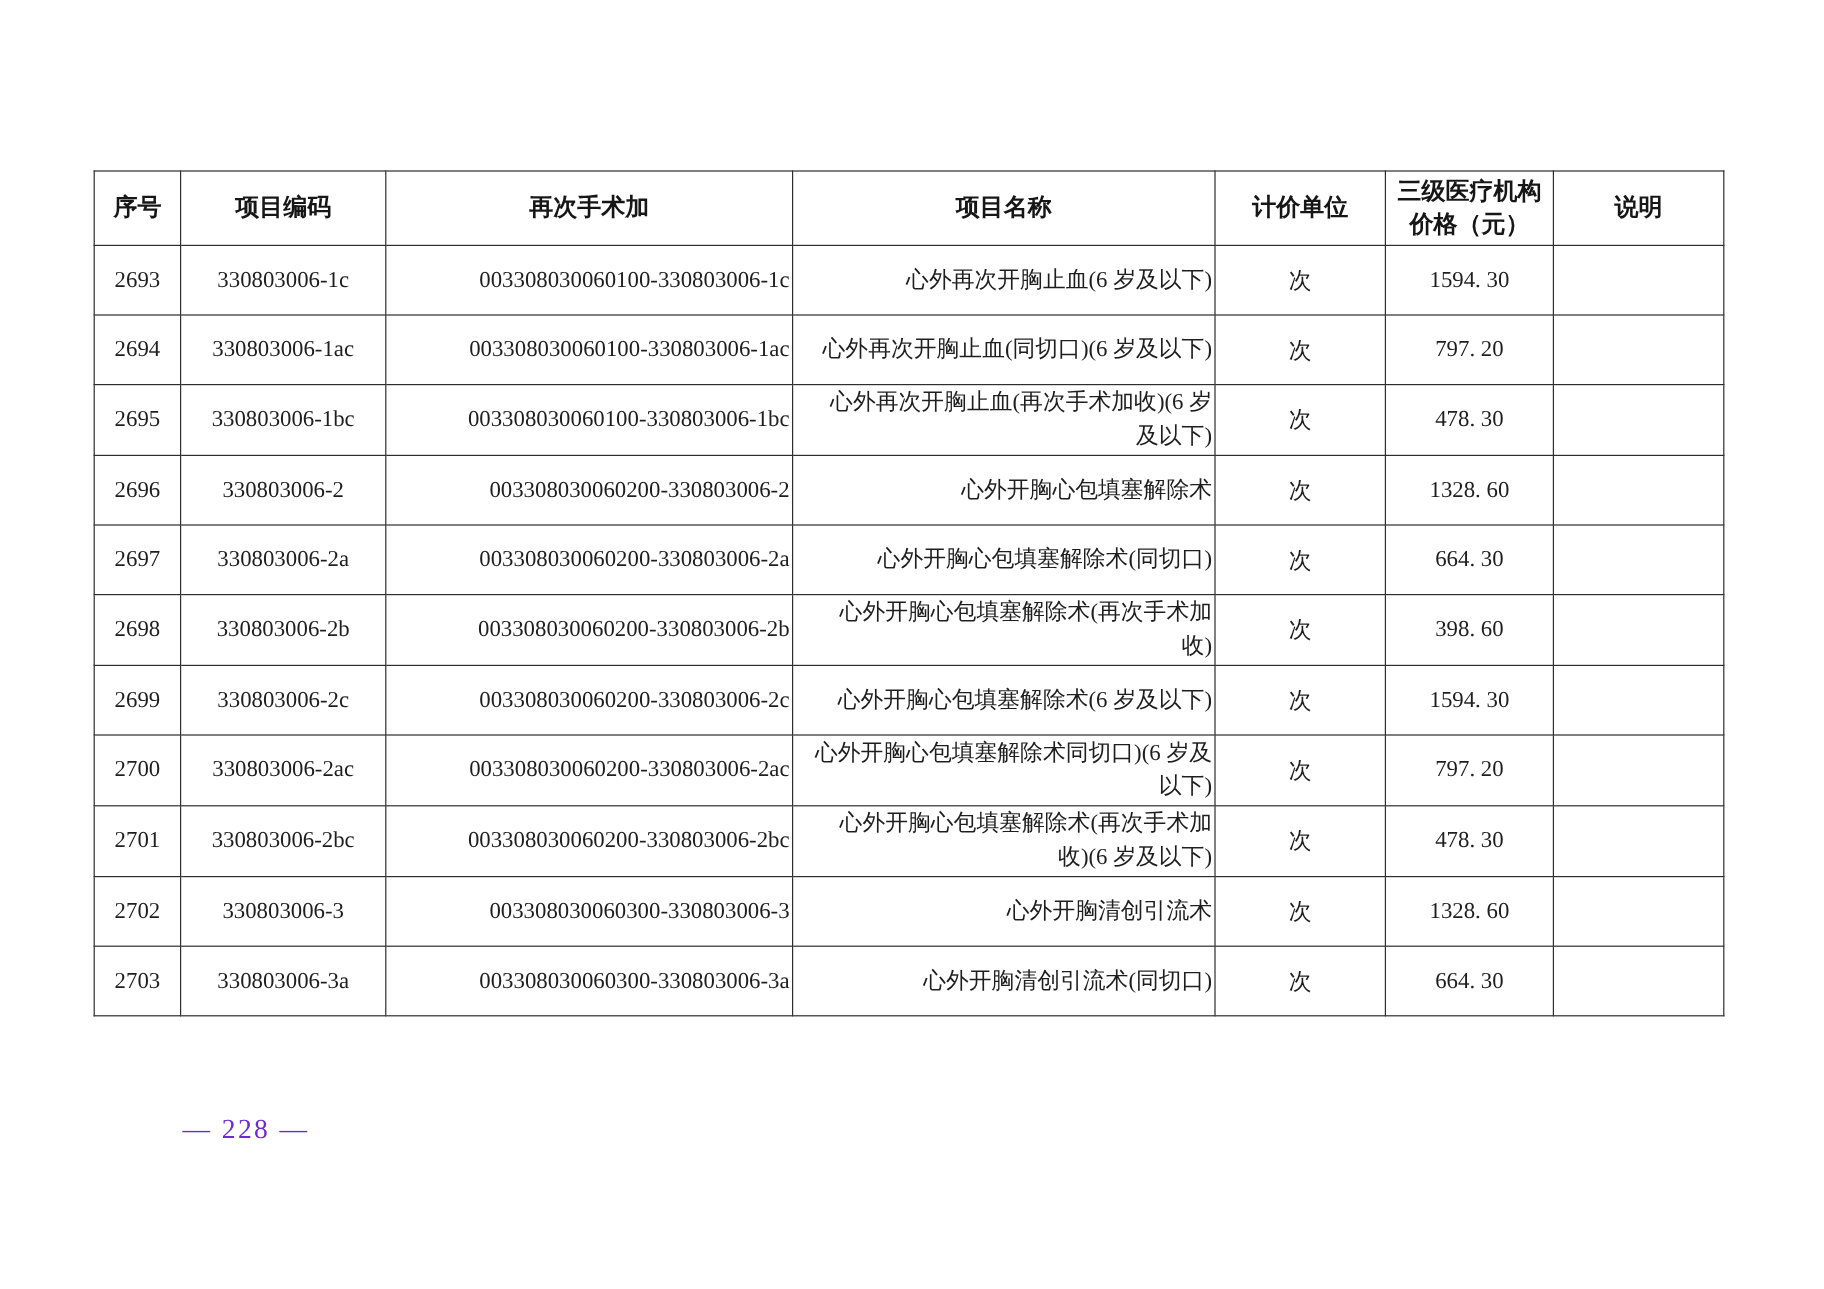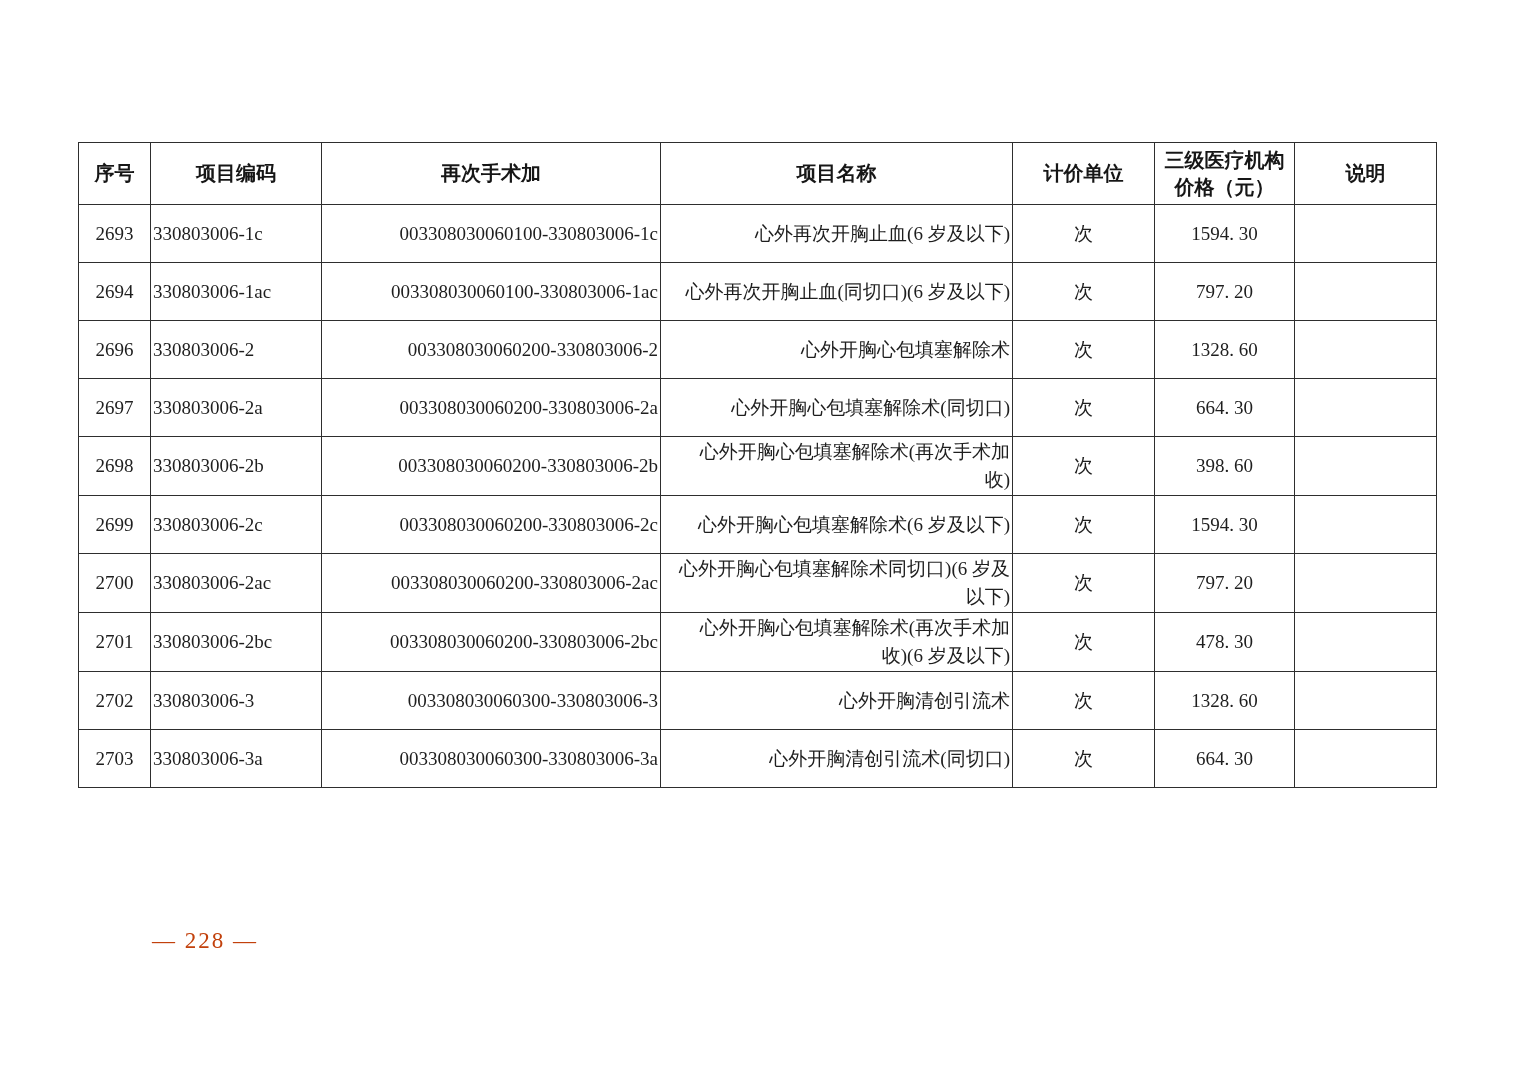--- a/index.html
+++ b/index.html
@@ -42,40 +42,40 @@
     line-height: 1.35;
   }
   table.fee-table td {
     height: 58px;
     font-size: 19px;
     vertical-align: middle;
     padding: 1px 2px;
     color: #1e1e1e;
   }
   td.c-no    { text-align: center; }
-  td.c-code  { text-align: left; padding-left: 4px; }
+  td.c-code  { text-align: center; padding-left: 4px; }
   td.c-ncode { text-align: right; padding-left: 4px; }
   td.c-name  {
     text-align: right;
     padding-left: 3px;
     padding-right: 1px;
     white-space: pre-wrap;
     line-height: 28px;
   }
   td.c-unit  { text-align: center; }
   td.c-price { text-align: center; }
   td.c-note  { text-align: center; }
   .price-head-line { display: block; }
   .page-footer {
     position: absolute;
     left: 152px;
     top: 928px;
     font-size: 23px;
     letter-spacing: 2px;
-    color: #c2410c;
+    color: #6d28d9;
     font-family: "Liberation Serif", "DejaVu Serif", serif;
   }
 </style>
 </head>
 <body>
 
 <div class="page">
 
   <table class="fee-table">
     <colgroup>
@@ -114,20 +114,30 @@
       <tr>
         <td class="c-no">2694</td>
         <td class="c-code">330803006-1ac</td>
         <td class="c-ncode">003308030060100-330803006-1ac</td>
         <td class="c-name">心外再次开胸止血(同切口)(6 岁及以下)</td>
         <td class="c-unit">次</td>
         <td class="c-price">797. 20</td>
         <td class="c-note"></td>
       </tr>
       <tr>
+        <td class="c-no">2695</td>
+        <td class="c-code">330803006-1bc</td>
+        <td class="c-ncode">003308030060100-330803006-1bc</td>
+        <td class="c-name">心外再次开胸止血(再次手术加收)(6 岁
+及以下)</td>
+        <td class="c-unit">次</td>
+        <td class="c-price">478. 30</td>
+        <td class="c-note"></td>
+      </tr>
+      <tr>
         <td class="c-no">2696</td>
         <td class="c-code">330803006-2</td>
         <td class="c-ncode">003308030060200-330803006-2</td>
         <td class="c-name">心外开胸心包填塞解除术</td>
         <td class="c-unit">次</td>
         <td class="c-price">1328. 60</td>
         <td class="c-note"></td>
       </tr>
       <tr>
         <td class="c-no">2697</td>

